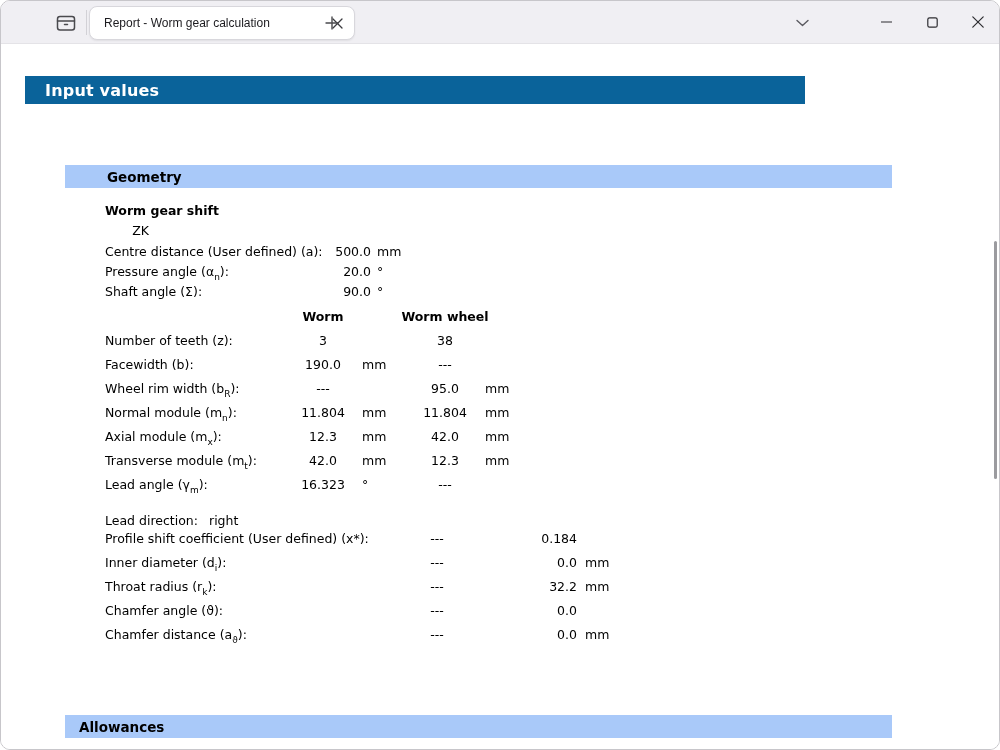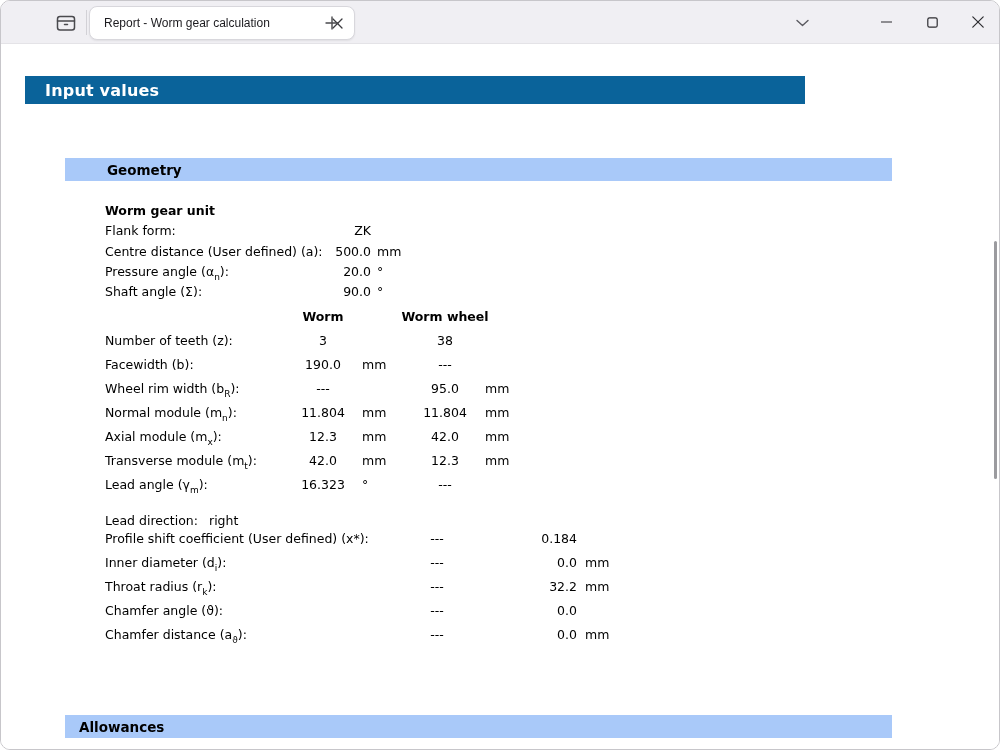--- a/index.html
+++ b/index.html
@@ -56,21 +56,21 @@
   .main-banner {
     position:absolute; left:24px; top:32px; width:780px; height:28px;
     background:#0a639a; color:#ffffff; font-weight:bold; font-size:16px;
     display:flex; align-items:center; padding-left:20px; letter-spacing:0.2px;
   }
   .section-band {
     position:absolute; left:64px; width:827px; height:23px;
     background:#a9c9f9; color:#000000; font-weight:bold; font-size:13.5px;
     display:flex; align-items:center; padding-left:14px;
   }
-  .band-geometry  { top:114px;padding-left:42px; }
+  .band-geometry  { top:121px;padding-left:42px; }
   .band-allowances{ top:671px; }
 
   .report-text { position:absolute; left:104px; font-size:12.5px; color:#000000; }
   .row { display:flex; align-items:baseline; white-space:nowrap; }
 
   
   .blockA { top:157px; }
   .blockA .row, .blockA .subhead { height:20.3px; line-height:20.3px; }
   .subhead { font-weight:bold; }
   .a-label { width:222px; }
@@ -186,24 +186,23 @@
 
     <div class="main-banner">
       <span>Input values</span>
     </div>
 
     <div class="section-band band-geometry">
       <span>Geometry</span>
     </div>
 
     <div class="report-text blockA">
-      <div class="subhead">Worm gear unit</div>
-
-      <div class="row">
-        <div class="a-label">Flank form:</div>
+      <div class="subhead">Worm gear shift</div>
+
+      <div class="row">
         <div class="a-value">ZK</div>
         <div class="a-unit"></div>
       </div>
       <div class="row">
         <div class="a-label">Centre distance (User defined) (a):</div>
         <div class="a-value">500.0</div>
         <div class="a-unit">mm</div>
       </div>
       <div class="row">
         <div class="a-label">Pressure angle (α<sub>n</sub>):</div>

